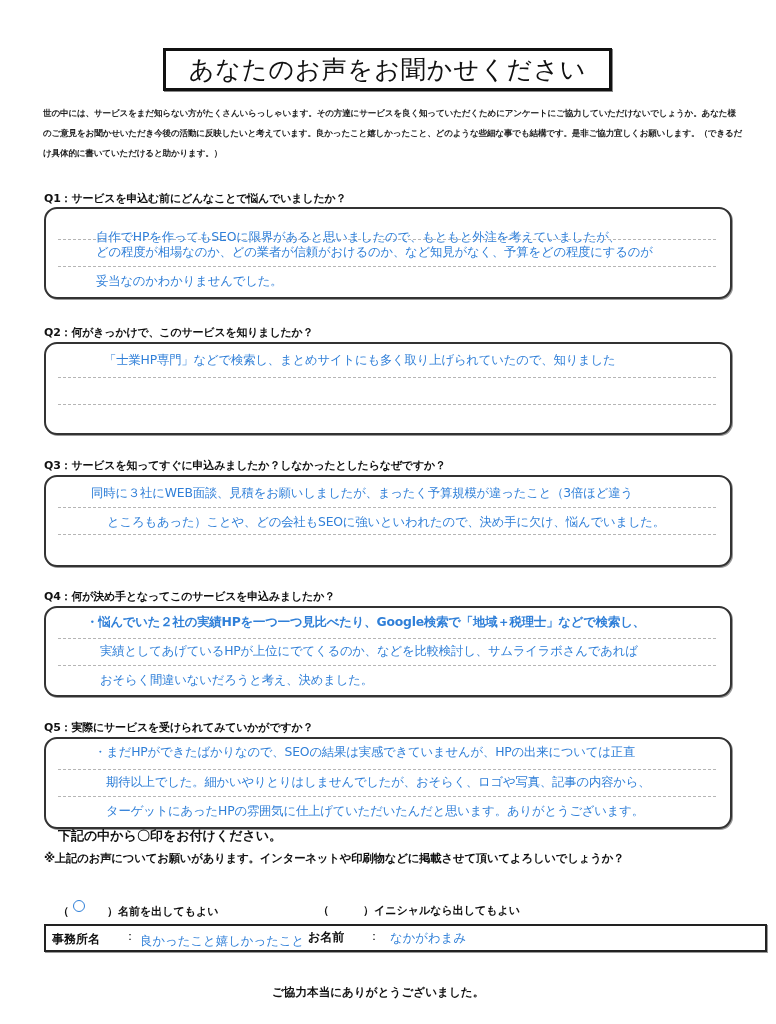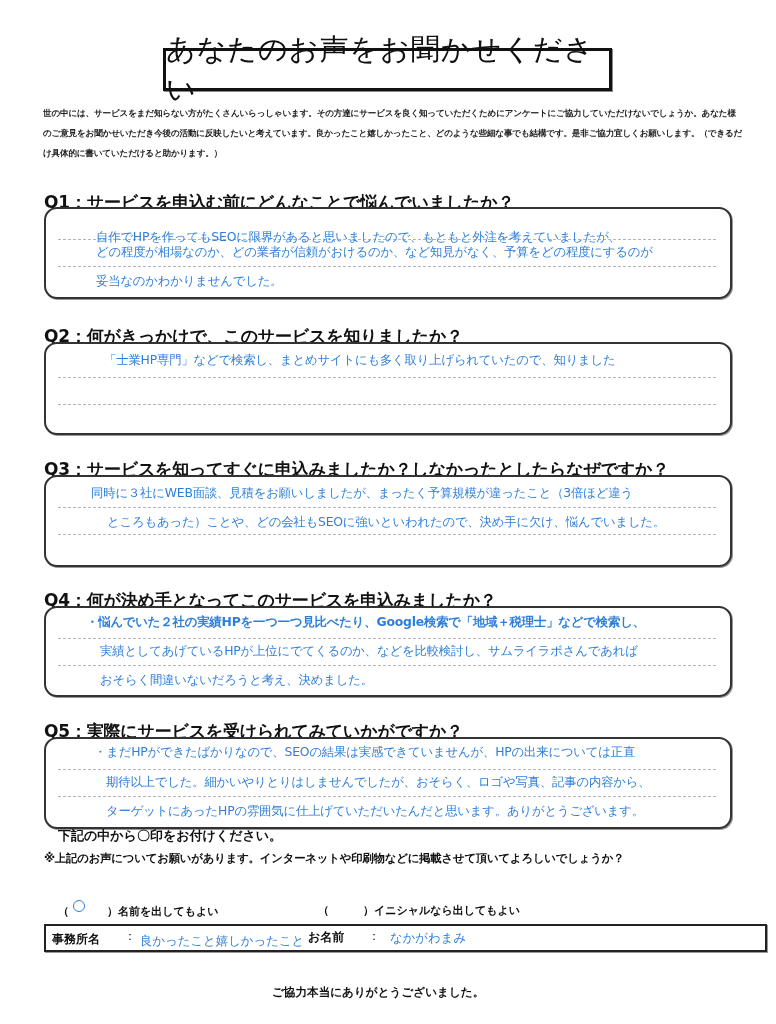--- a/index.html
+++ b/index.html
@@ -22,39 +22,39 @@
       width: 443px;
       height: 37px;
       border: 3px solid #111;
       display: flex;
       align-items: center;
       justify-content: center;
       box-shadow: 1px 1px 0 #888;
     }
     .title-box span {
       font-family: Liberation Mono, monospace;
-      font-size: 29px;
+      font-size: 25px;
       letter-spacing: 1px;
       color: #111;
     }
     .intro {
       position: absolute;
       left: 43px;
       top: 103px;
       width: 700px;
       font-size: 8.6px;
       line-height: 20px;
       font-weight: bold;
       color: #222;
       letter-spacing: -0.2px;
     }
     .q-label {
       position: absolute;
       left: 44px;
-      font-size: 17px;
+      font-size: 11px;
       font-weight: bold;
       color: #111;
       white-space: nowrap;
       letter-spacing: -0.2px;
     }
     .q-box {
       position: absolute;
       left: 44px;
       width: 684px;
       border: 2px solid #333;

